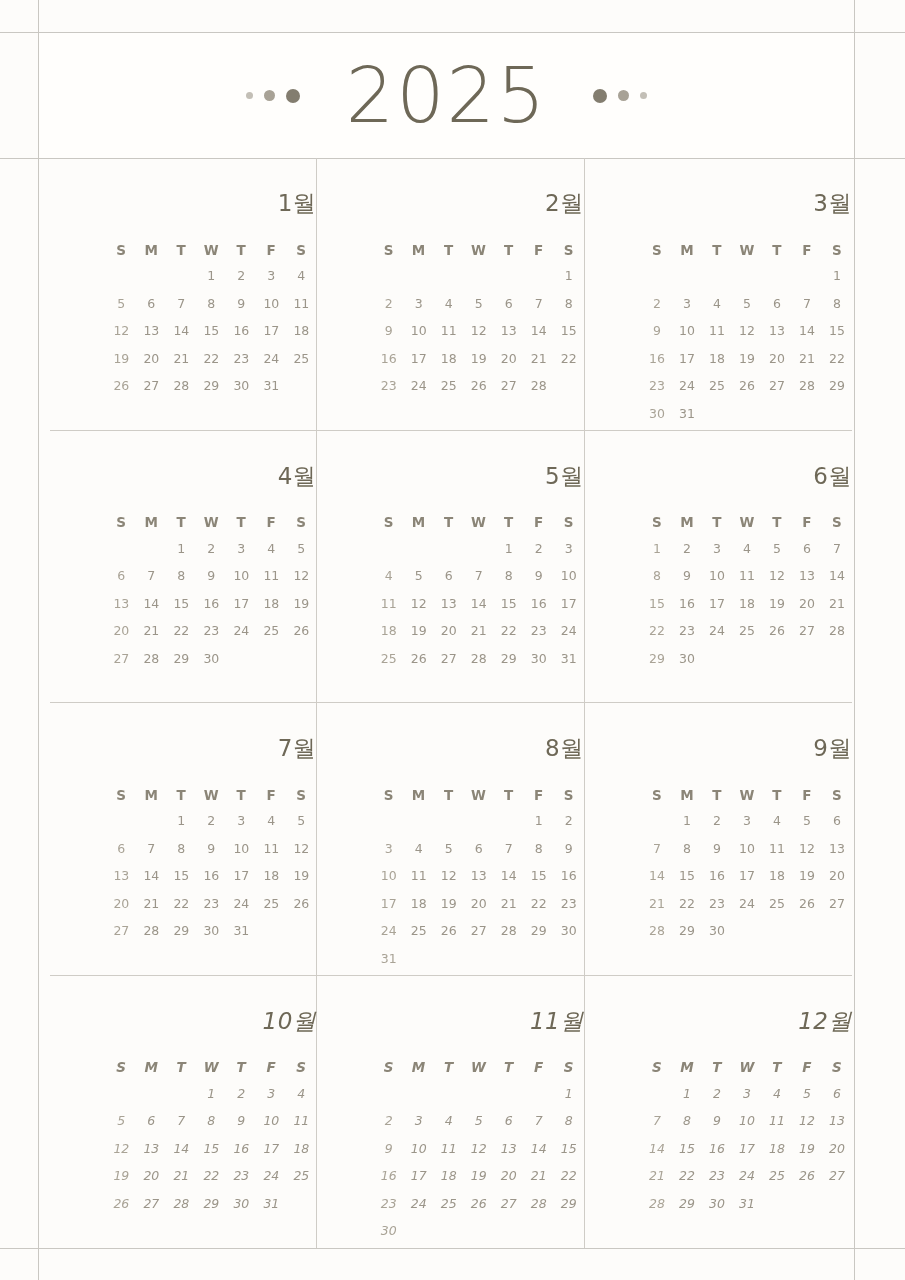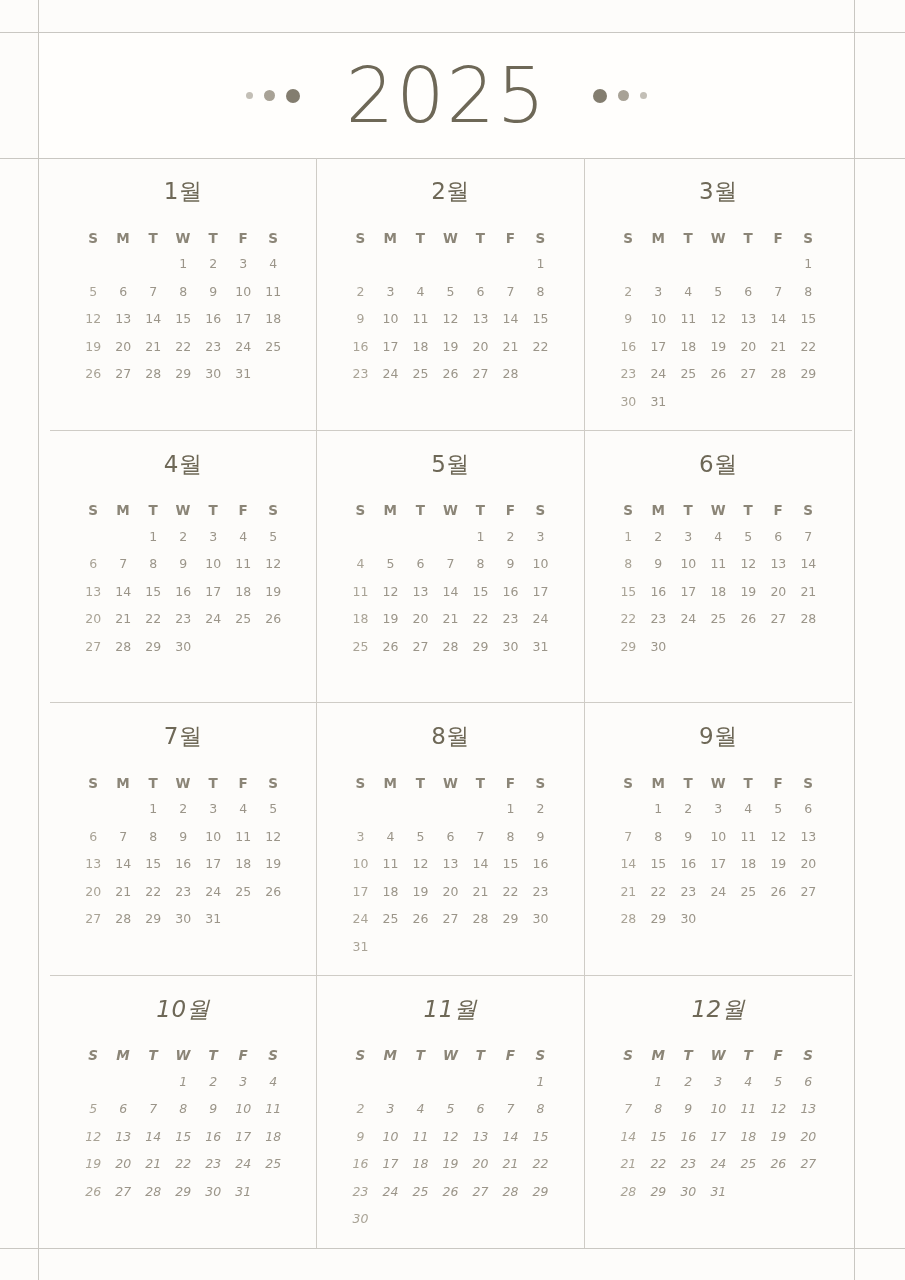--- a/index.html
+++ b/index.html
@@ -90,24 +90,24 @@
     width: 802px;
     height: 1090px;
     display: grid;
     grid-template-columns: repeat(3, 1fr);
     grid-template-rows: repeat(4, 1fr);
   }
   .month {
     box-sizing: border-box;
     border-right: 1px solid #cfccc6;
     border-bottom: 1px solid #cfccc6;
-    padding-top: 18px;
+    padding-top: 30px;
     display: flex;
     flex-direction: column;
-    align-items: center;
+    align-items: flex-end;
   }
   .month:nth-child(3n) { border-right: none; }
   .month:nth-child(n+10) { border-bottom: none; font-style: italic; }
 
   .month-name {
     font-family: "DejaVu Sans", sans-serif;
     font-size: 23px;
     font-weight: 400;
     color: #6e6857;
     letter-spacing: 0.5px;

